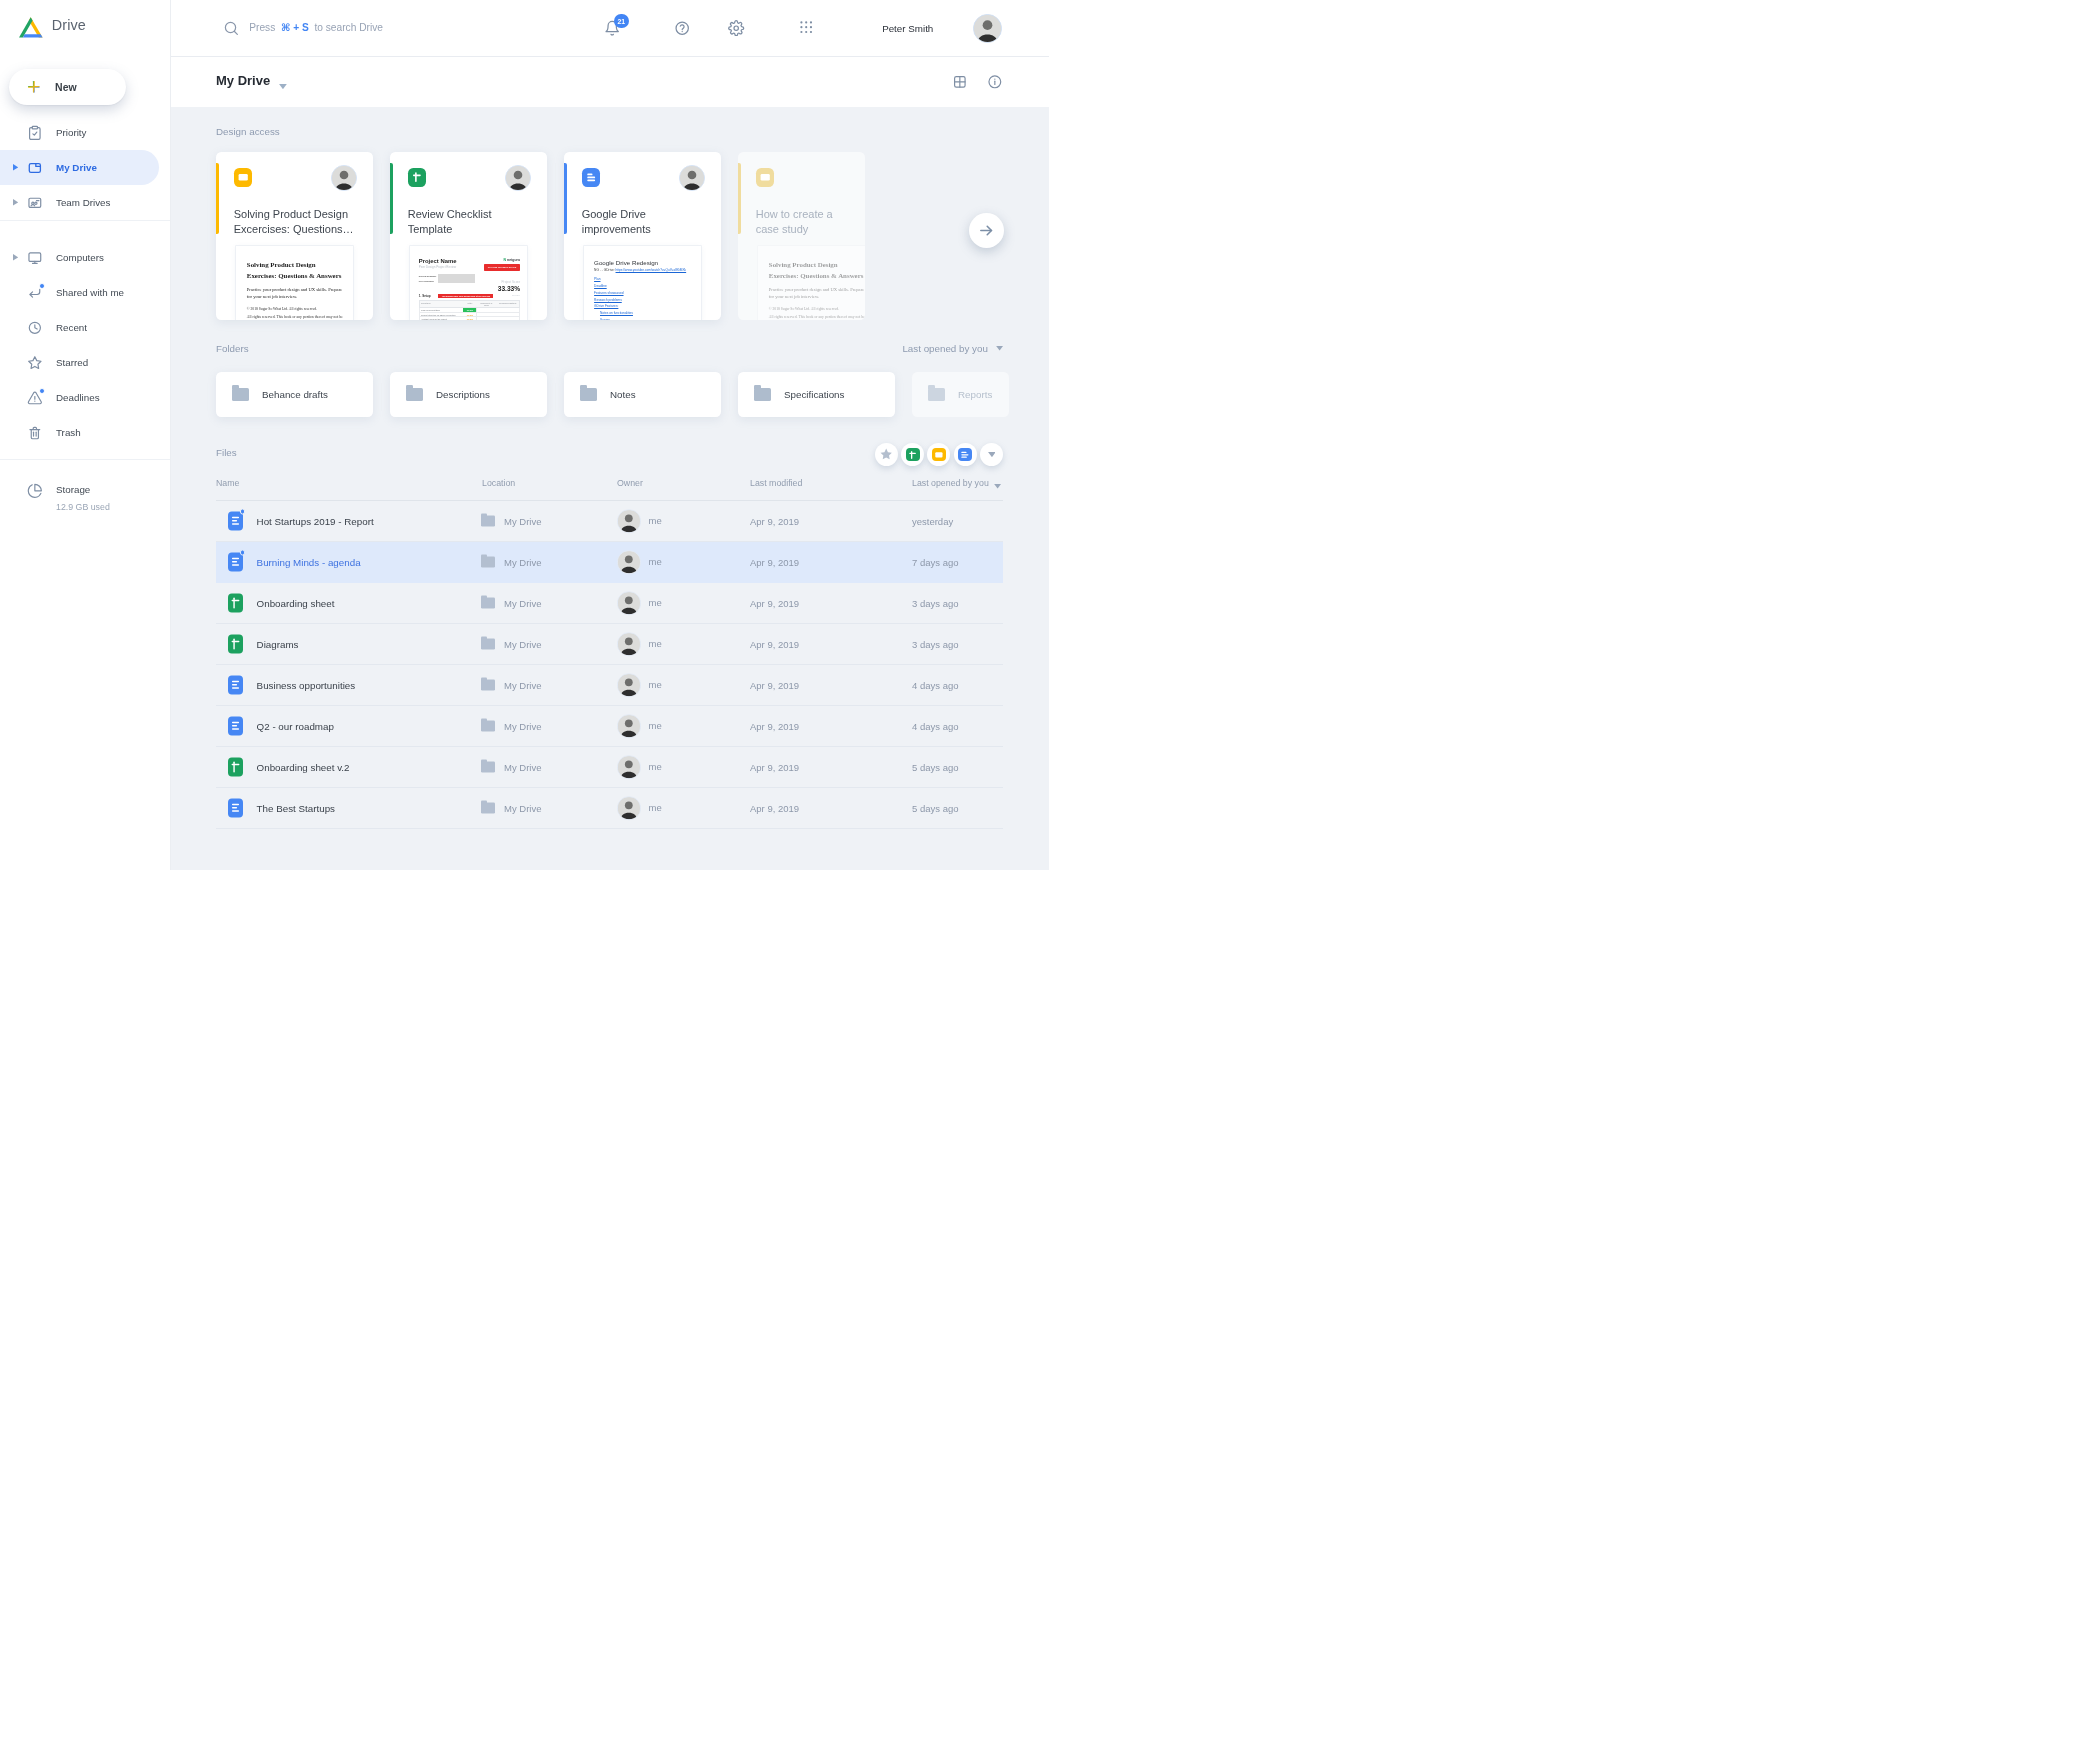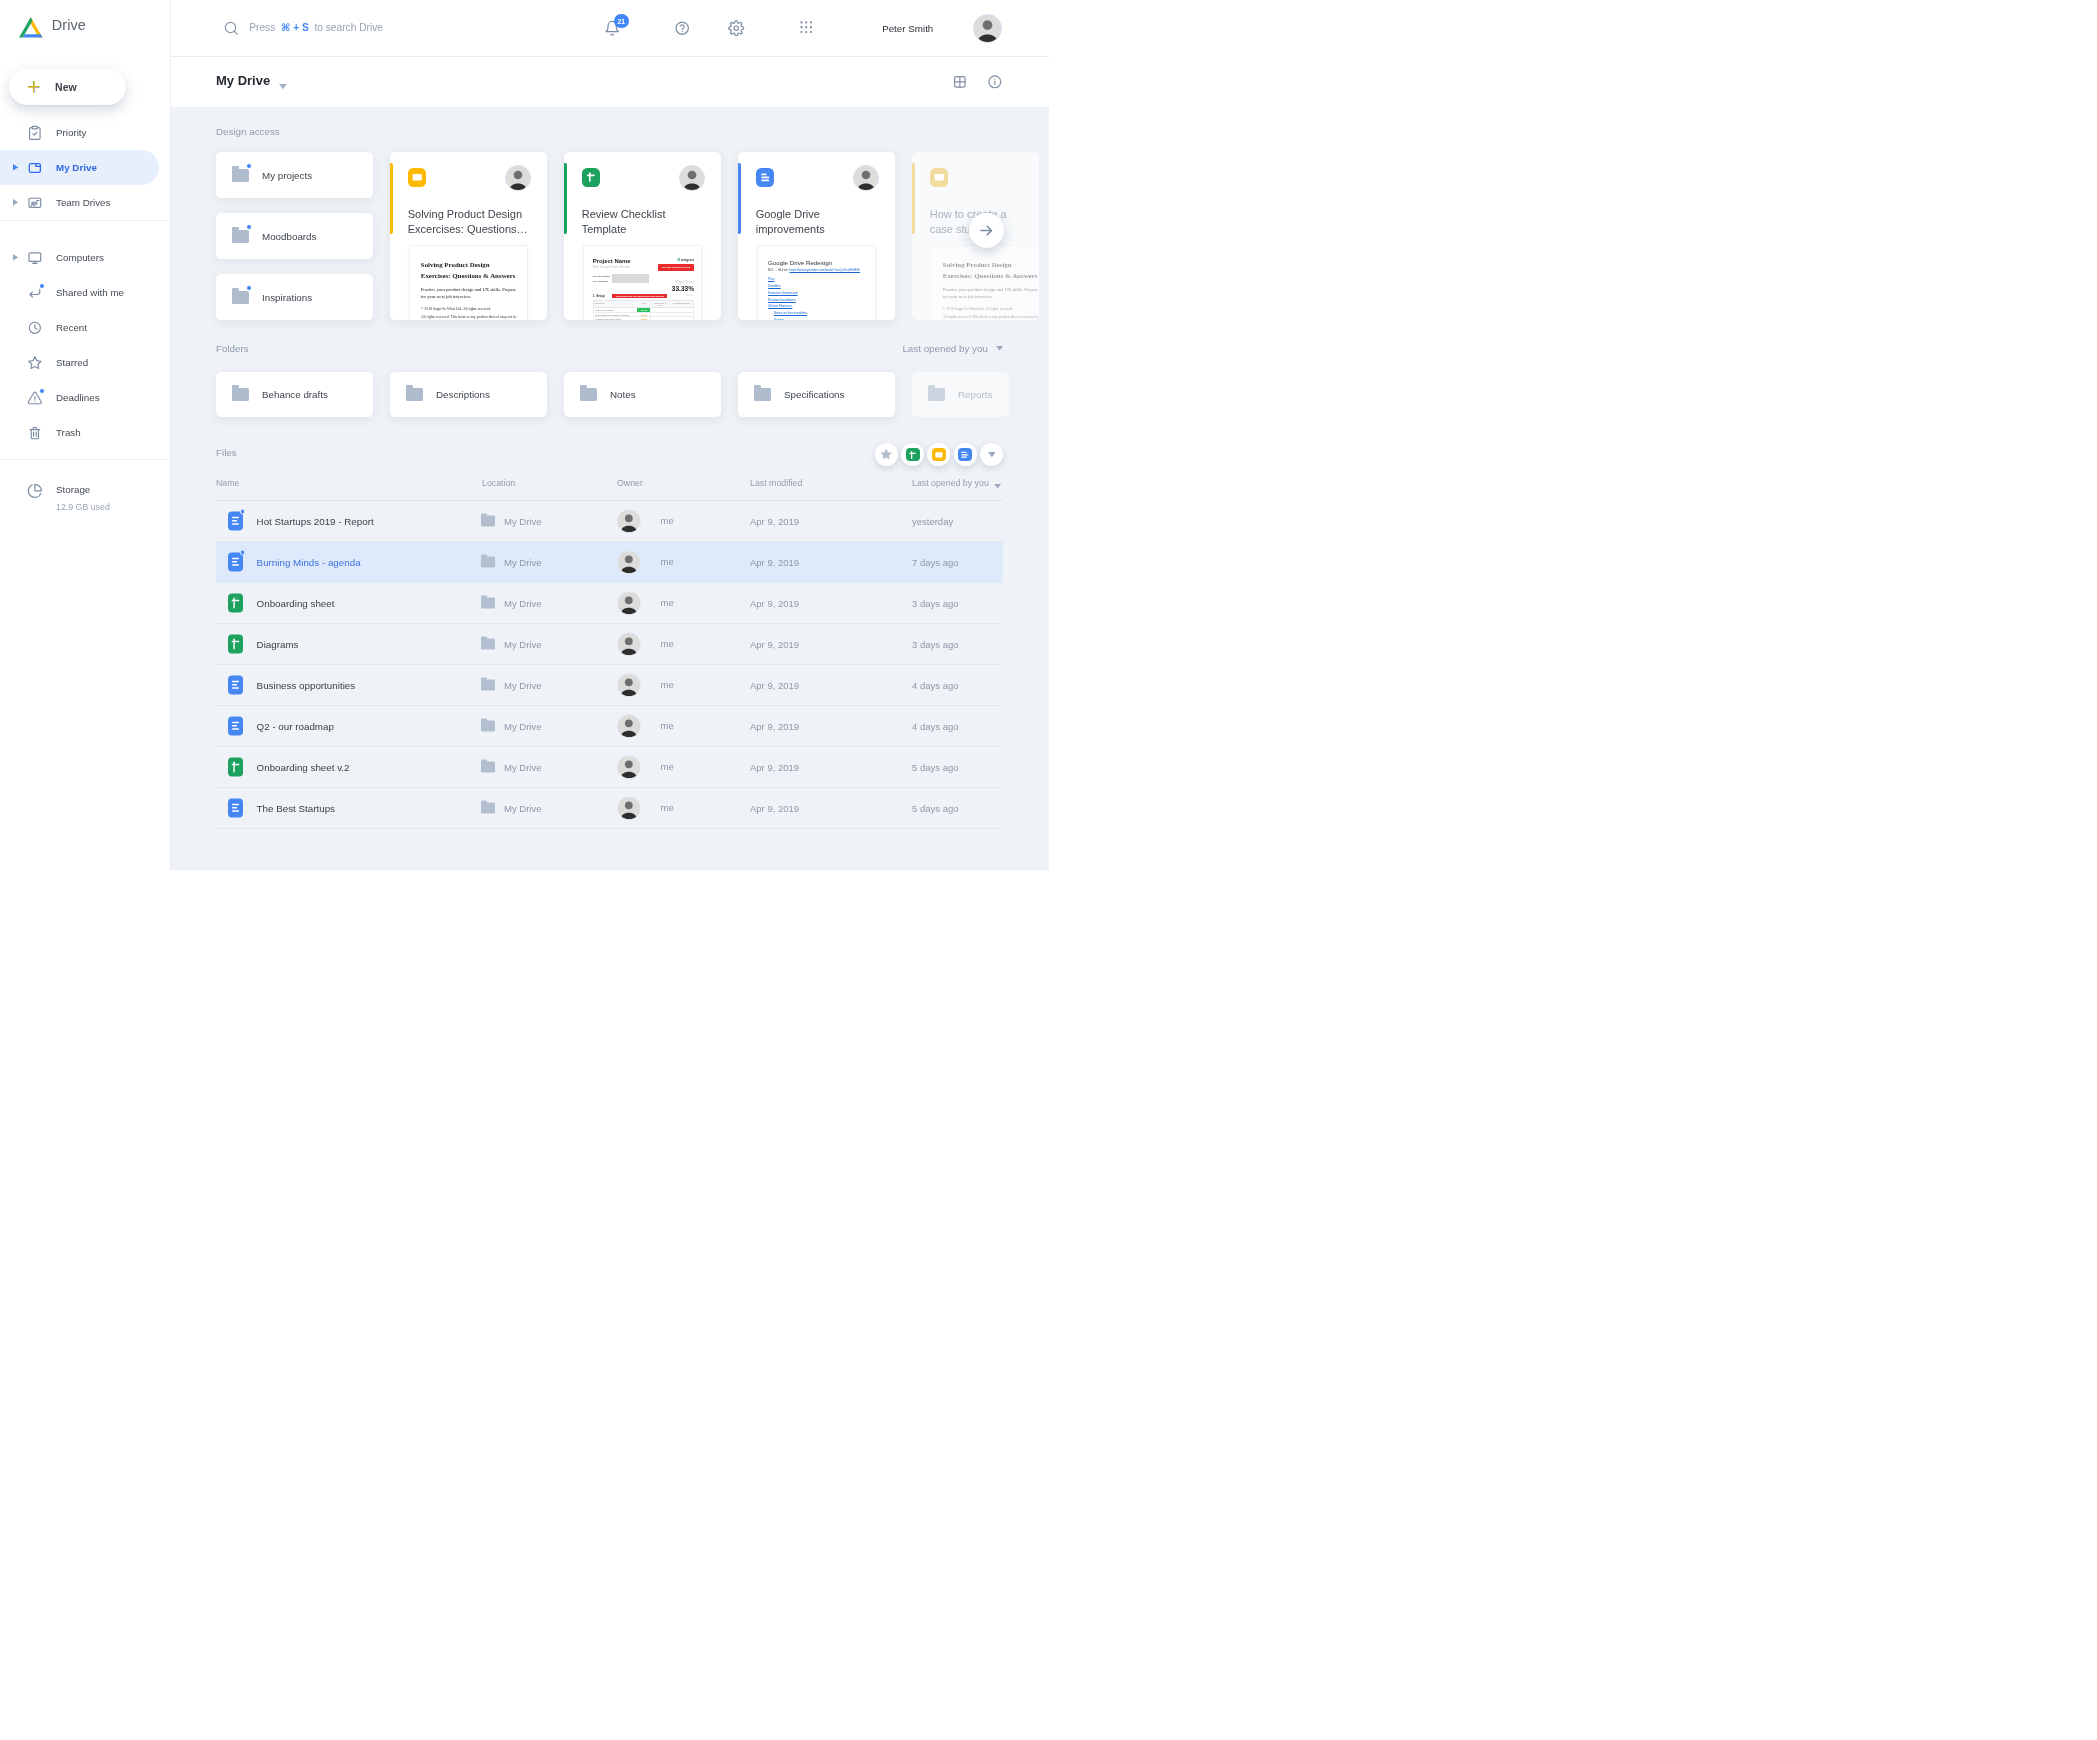--- a/index.html
+++ b/index.html
@@ -172,21 +172,21 @@
   .ficon.docs, .card-ficon.docs { background:#4687f4; }
   .ficon.sheets, .card-ficon.sheets { background:#1ca15f; }
   .card-ficon.slides { background:#fdb900; }
   .ficon svg, .card-ficon svg, .fbtn .sq svg { position:absolute; inset:0; width:100%; height:100%; }
   .fdot2 { position:absolute; right:-2.6px; top:-2.6px; width:5.9px; height:5.9px; background:#4285f4; border-radius:50%; border:1.3px solid #eff2f6; }
   .trow.selected .fdot2 { border-color:#dee9fb; }
   .mini-folder { width:13.8px; height:10.5px; background:#b3bfd0; border-radius:1.3px; position:relative; }
   .mini-folder::before { content:""; position:absolute; top:-2px; left:0; width:5.9px; height:3.3px; background:inherit; border-radius:1px 1px 0 0; }
   .cell .loc-text { margin-left:9.2px; }
   .row-avatar { width:23.6px; height:23.6px; border-radius:50%; border:1.3px solid #e4ecf8; overflow:hidden; background:#dcdcda; }
-  .cell .own-text { margin-left:20px; }
+  .cell .own-text { margin-left:8px; }
 </style>
 </head>
 <body>
 
 <svg width="0" height="0" style="position:absolute">
   <defs>
     <linearGradient id="plusg" x1="0" y1="0" x2="1" y2="1">
       <stop offset="0" stop-color="#26A867"></stop>
         <stop offset="0.5" stop-color="#FDB900"></stop>
         <stop offset="1" stop-color="#4687F4"></stop>
@@ -425,40 +425,20 @@
         </svg>
     </span>
   </div>
 </div>
 
 <main class="content">
 
   <div class="sec-label" style="top:19px;">Design access</div>
 
   <div class="qa-row">
-    <div class="qa-folders">
-      <div class="mini-card">
-        <span class="folder">
-            <span class="fdot"></span>
-          </span>
-        <span class="mc-label">My projects</span>
-      </div>
-      <div class="mini-card">
-        <span class="folder">
-            <span class="fdot"></span>
-          </span>
-        <span class="mc-label">Moodboards</span>
-      </div>
-      <div class="mini-card">
-        <span class="folder">
-            <span class="fdot"></span>
-          </span>
-        <span class="mc-label">Inspirations</span>
-      </div>
-    </div>
 
     <div class="doc-card">
       <span class="stripe" style="background:#fdb900;"></span>
       <span class="card-ficon slides">
         <svg viewBox="0 0 28 28">
             <rect x="7" y="9" width="14" height="10" rx="2" fill="#fff"></rect>
           </svg>
       </span>
       <span class="card-avatar">
           <svg viewBox="0 0 40 40">

